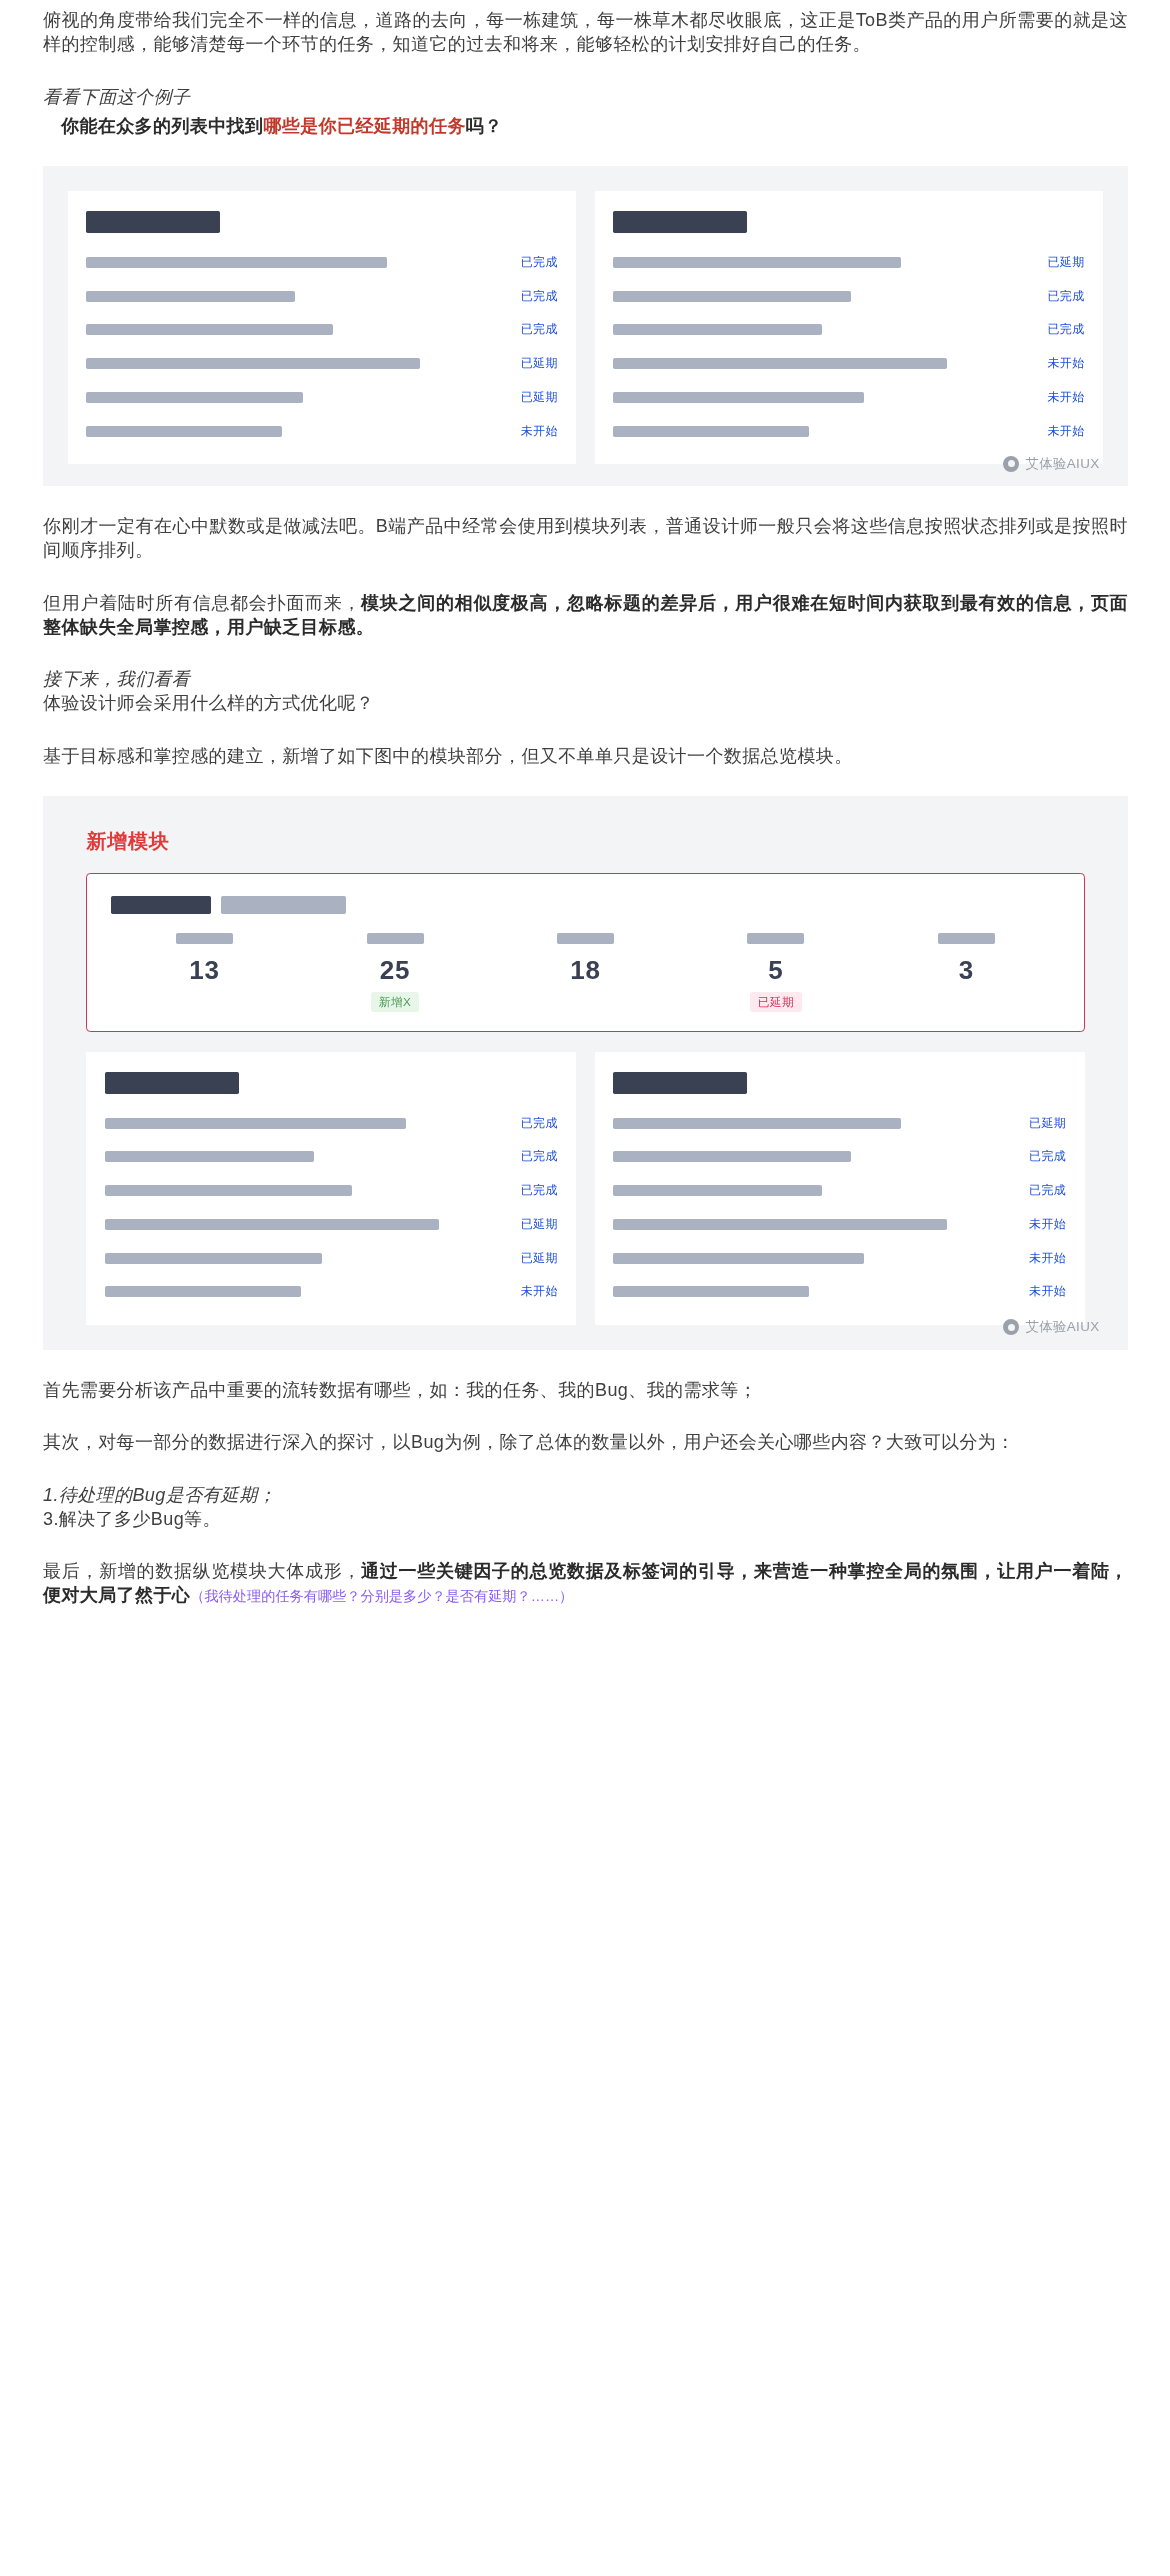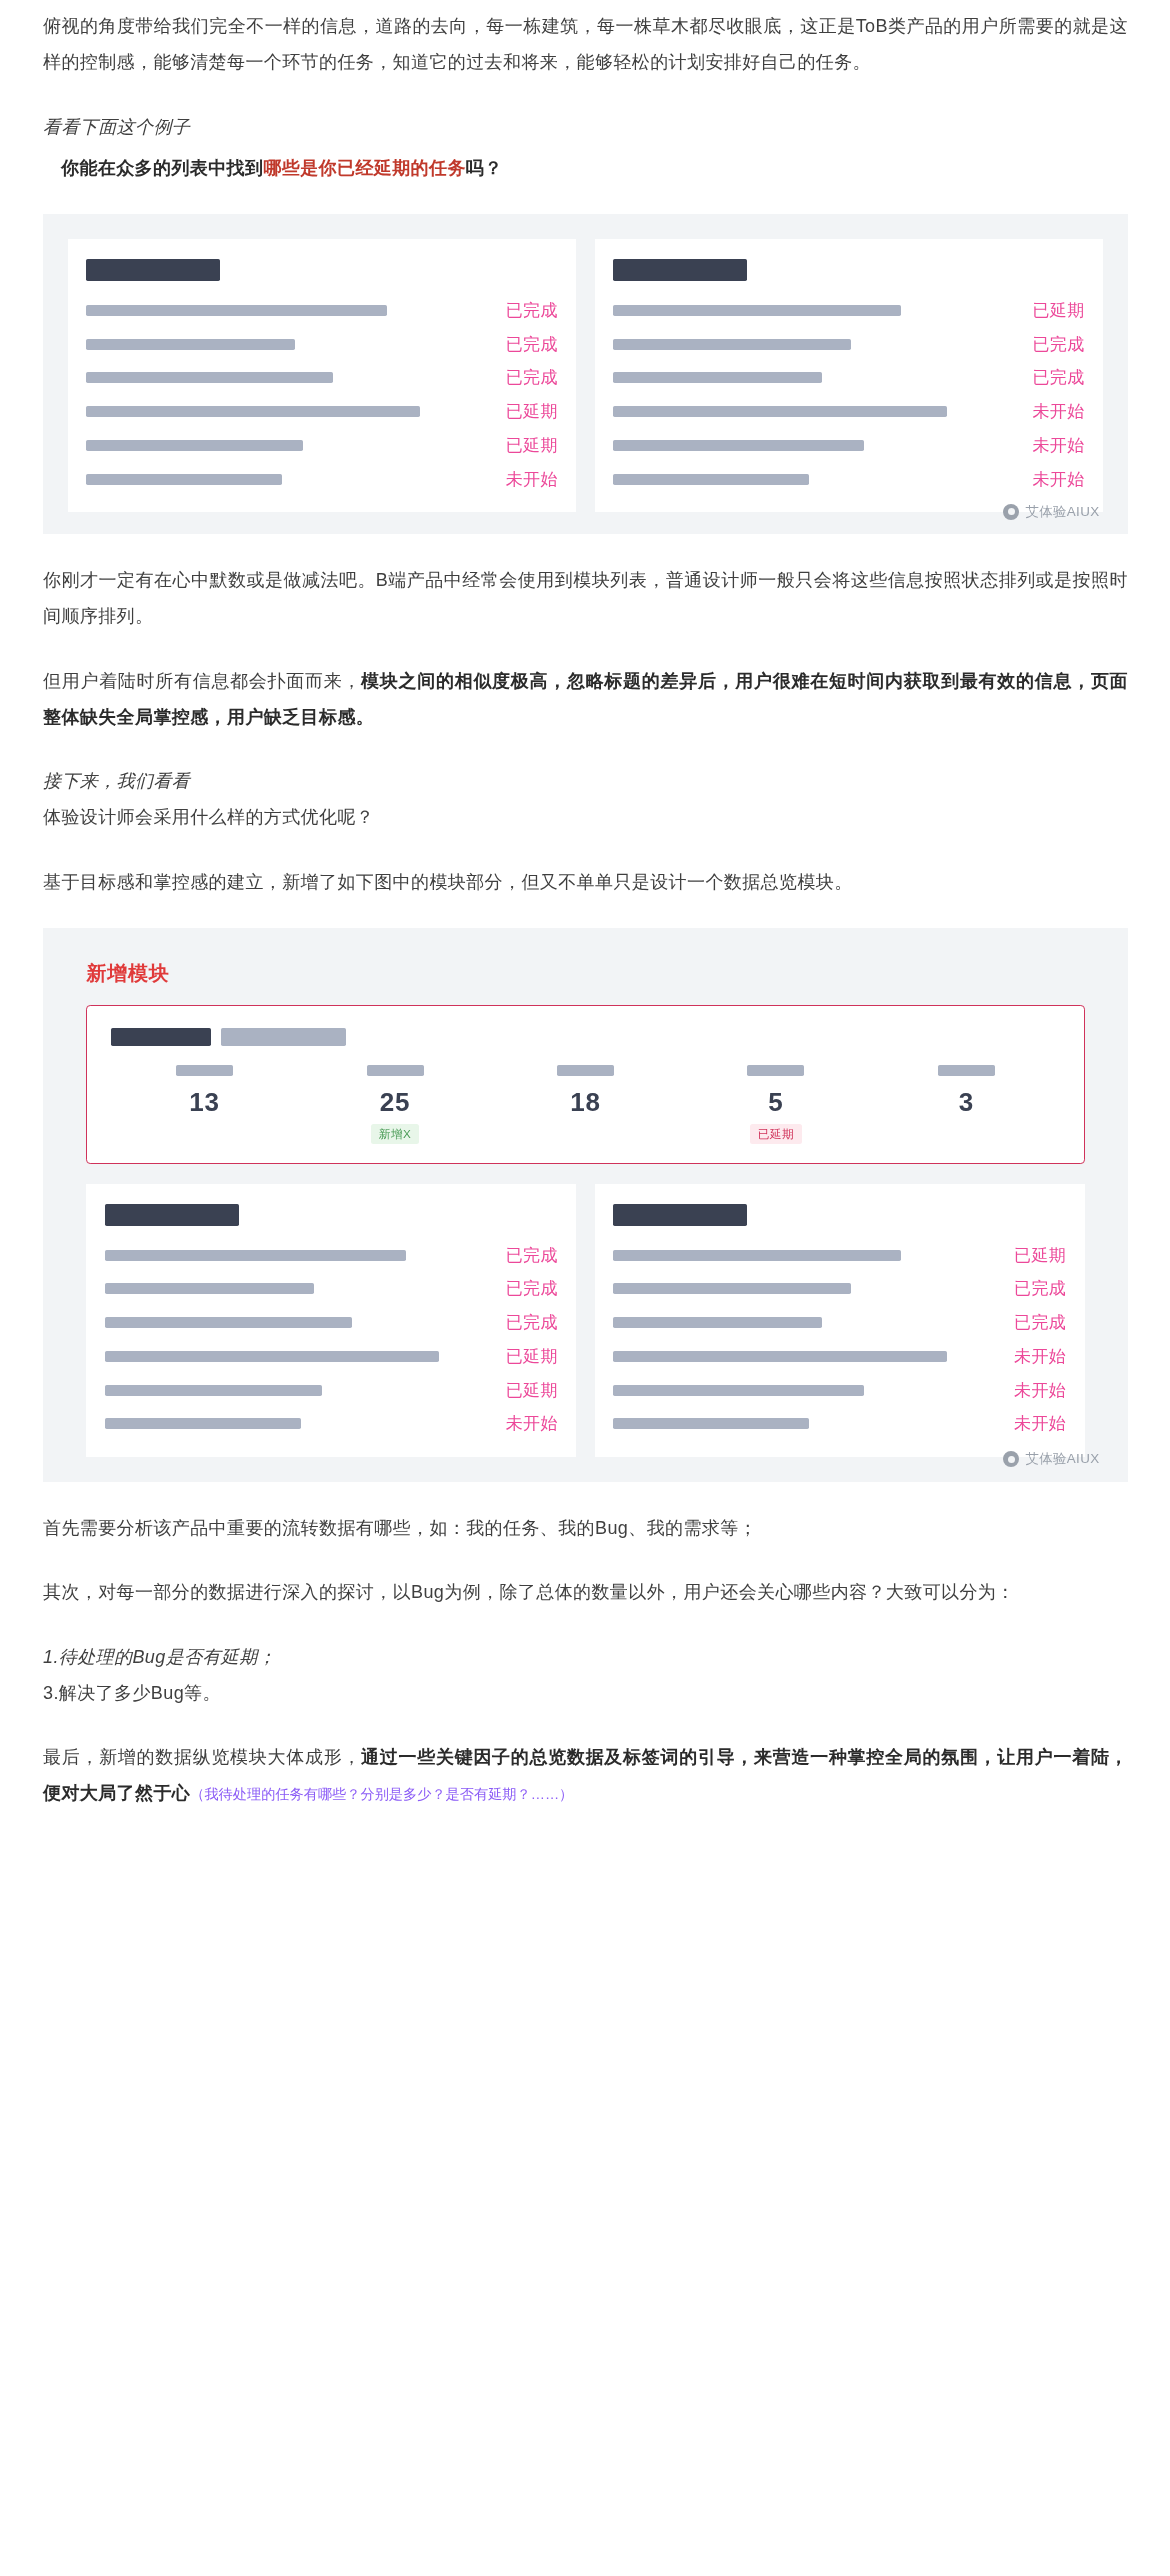--- a/index.html
+++ b/index.html
@@ -14,21 +14,21 @@
     -webkit-font-smoothing: antialiased;
   }
   .page {
     width: 1171px;
     box-sizing: border-box;
     padding: 8.4px 43px 33px 43px;
     position: relative;
   }
   p.para {
     font-size: 18px;
-    line-height: 36px;
+    line-height: 24px;
     letter-spacing: 0.4px;
     margin: 0 0 28.4px 0;
     color: #3f3f3f;
     text-align: justify;
   }
   p.tight {
     margin-bottom: 0;
     font-style: italic;
   }
   .bold {
@@ -83,22 +83,22 @@
     height: 22px;
     margin-bottom: 11.7px;
   }
   .row .bar {
     height: 11px;
     background: #aab2c2;
     border-radius: 1.7px;
   }
   .row .spacer { flex: 1; }
   .row .status {
-    font-size: 17px;
-    color: #ec4899;
+    font-size: 12px;
+    color: #1d4ed8;
     white-space: nowrap;
     letter-spacing: 0.4px;
     margin-left: 28px;
   }
 
   
   .watermark {
     position: absolute;
     right: 28.4px;
     bottom: 13.4px;

